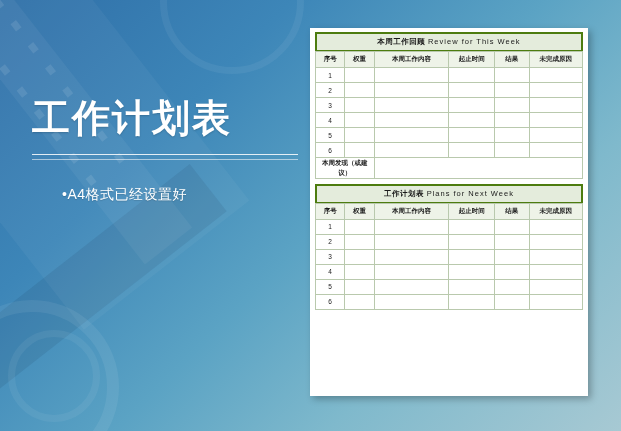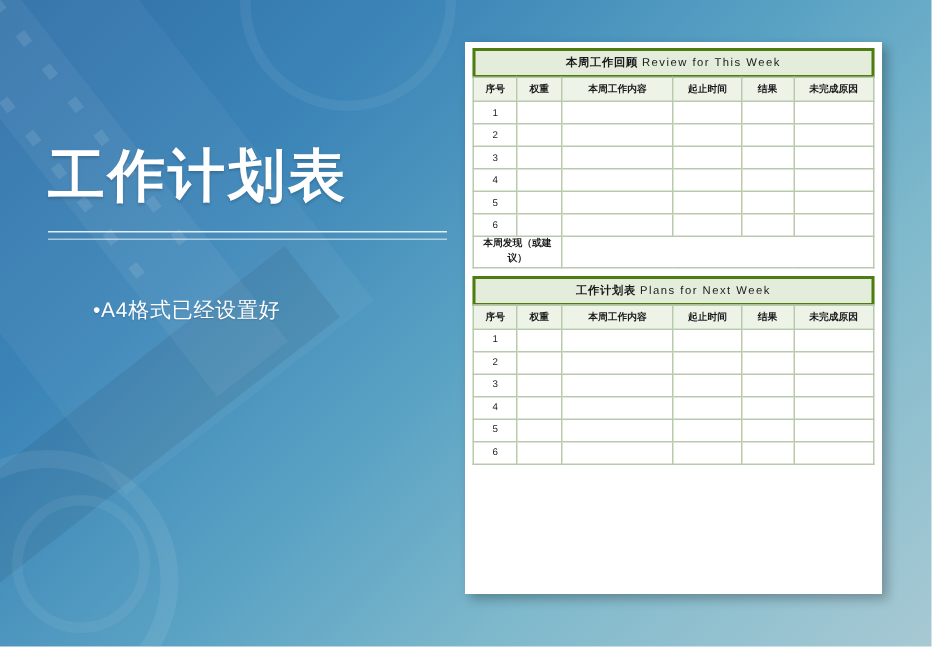--- a/index.html
+++ b/index.html
@@ -72,21 +72,21 @@
   .rule {
     height: 1px;
     background: rgba(255,255,255,0.85);
     width: 266px;
   }
   .rule.second {
     margin-top: 4px;
     background: rgba(255,255,255,0.55);
   }
   .subtitle {
-    margin-top: 38px;
+    margin-top: 26px;
     margin-left: 30px;
     color: #ffffff;
     font-size: 14px;
     letter-spacing: 0.5px;
     text-shadow: 0 1px 1px rgba(0,0,0,0.15);
   }
 
   
   .sheet {
     position: absolute;

